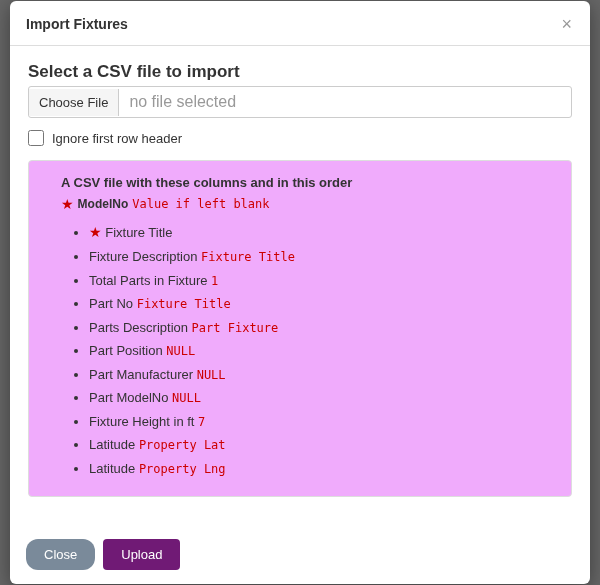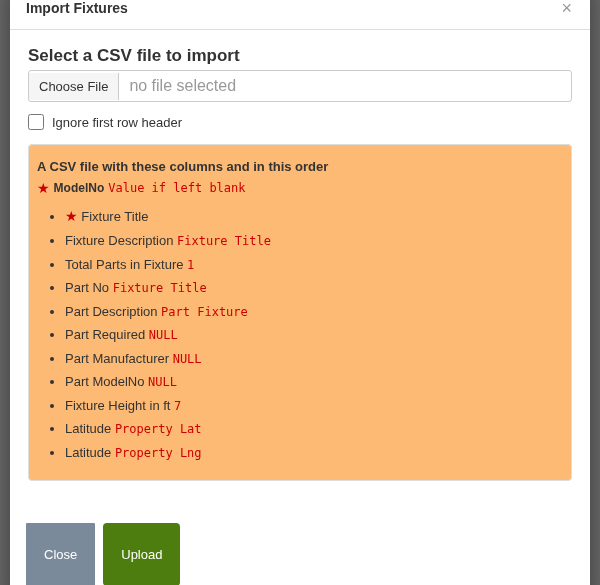--- a/index.html
+++ b/index.html
@@ -85,24 +85,24 @@
     .checkbox-row input[type="checkbox"] {
       width: 16px;
       height: 16px;
       cursor: pointer;
     }
     .checkbox-label {
       font-size: 13px;
       color: #333;
     }
     .info-box {
-      background: #fdba74;
+      background: #f0abfc;
       border: 1px solid #ddd;
       border-radius: 4px;
-      padding: 14px 8px;
+      padding: 14px 32px;
       margin-bottom: 16px;
     }
     .info-box-title {
       font-weight: bold;
       font-size: 13px;
       color: #333;
       margin-bottom: 6px;
     }
     .required-row {
       display: flex;
@@ -147,27 +147,27 @@
     }
     .modal-footer {
       padding: 10px 16px 14px 16px;
       display: flex;
       gap: 8px;
     }
     .btn-close {
       background: #7a8a9a;
       color: #fff;
       border: none;
-      border-radius: 1px;
-      padding: 24px 18px;
+      border-radius: 12px;
+      padding: 8px 18px;
       font-size: 13px;
       cursor: pointer;
     }
     .btn-upload {
-      background: #4d7c0f;
+      background: #701a75;
       color: #fff;
       border: none;
       border-radius: 4px;
       padding: 8px 18px;
       font-size: 13px;
       cursor: pointer;
     }
   </style>
 </head>
 <body>
@@ -202,24 +202,24 @@
         <li>
           <span>Fixture Description </span><span class="col-default">Fixture Title</span>
         </li>
         <li>
           <span>Total Parts in Fixture </span><span class="col-default">1</span>
         </li>
         <li>
           <span>Part No </span><span class="col-default">Fixture Title</span>
         </li>
         <li>
-          <span>Part Description </span><span class="col-default">Part Fixture</span>
-        </li>
-        <li>
-          <span>Part Required </span><span class="col-default">NULL</span>
+          <span>Parts Description </span><span class="col-default">Part Fixture</span>
+        </li>
+        <li>
+          <span>Part Position </span><span class="col-default">NULL</span>
         </li>
         <li>
           <span>Part Manufacturer </span><span class="col-default">NULL</span>
         </li>
         <li>
           <span>Part ModelNo </span><span class="col-default">NULL</span>
         </li>
         <li>
           <span>Fixture Height in ft </span><span class="col-default">7</span>
         </li>

